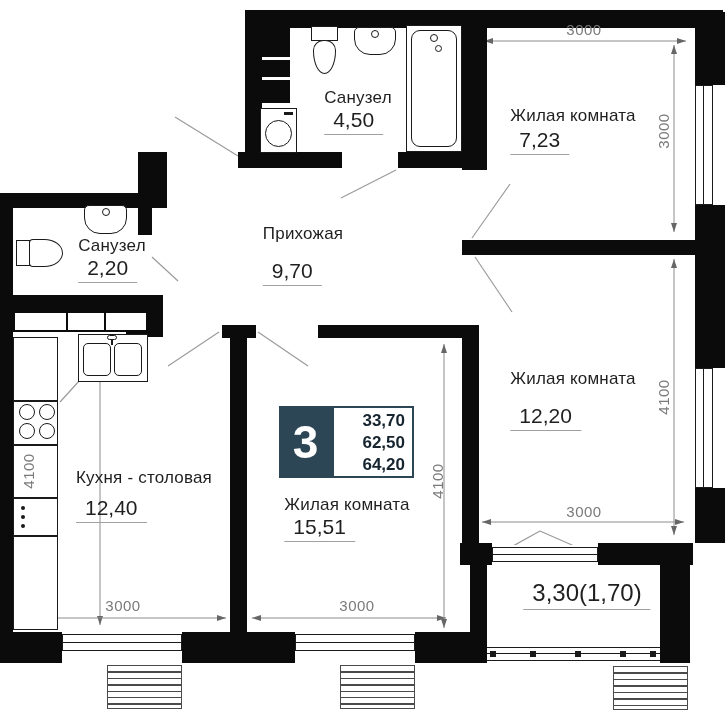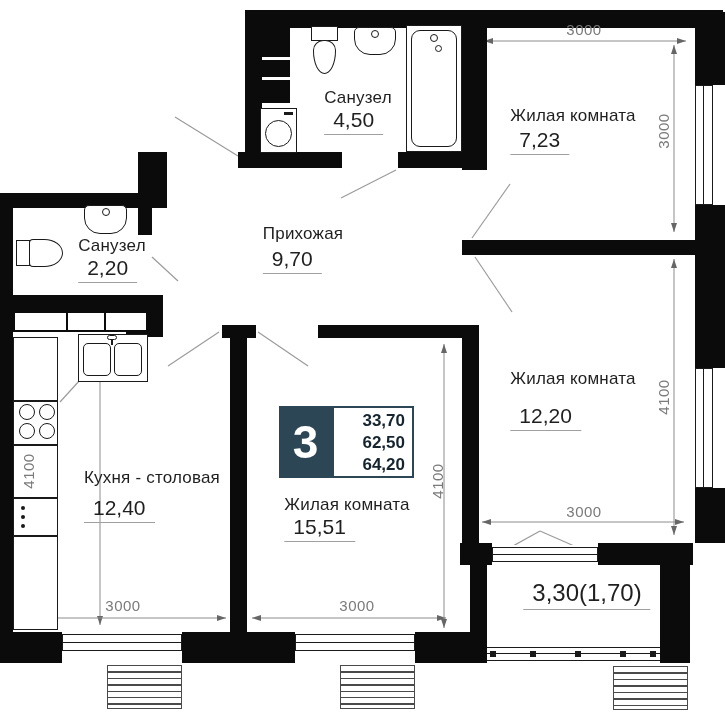--- a/index.html
+++ b/index.html
@@ -204,27 +204,27 @@
   <div class="room-label" style="left:573px;top:106px">
     <div class="room-name">Жилая комната</div>
     <div class="room-area" style="margin-top:2px"><span class="val">7,23</span></div>
   </div>
   <div class="room-label" style="left:112px;top:236px">
     <div class="room-name">Санузел</div>
     <div class="room-area"><span class="val">2,20</span></div>
   </div>
   <div class="room-label" style="left:303px;top:224px">
     <div class="room-name">Прихожая</div>
-    <div class="room-area" style="margin-top:3px"><span class="val">9,70</span></div>
+    <div class="room-area" style="margin-top:15px"><span class="val">9,70</span></div>
   </div>
   <div class="room-label" style="left:573px;top:369px">
     <div class="room-name">Жилая комната</div>
     <div class="room-area" style="margin-top:15px"><span class="val">12,20</span></div>
   </div>
-  <div class="room-label" style="left:152px;top:468px">
+  <div class="room-label" style="left:144px;top:468px">
     <div class="room-name">Кухня - столовая</div>
     <div class="room-area" style="margin-top:8px"><span class="val">12,40</span></div>
   </div>
   <div class="room-label" style="left:347px;top:495px">
     <div class="room-name">Жилая комната</div>
     <div class="room-area"><span class="val">15,51</span></div>
   </div>
   <div class="room-label" style="left:587px;top:579px">
     <div class="room-area" style="font-size:24px"><span class="val">3,30(1,70)</span></div>
   </div>

